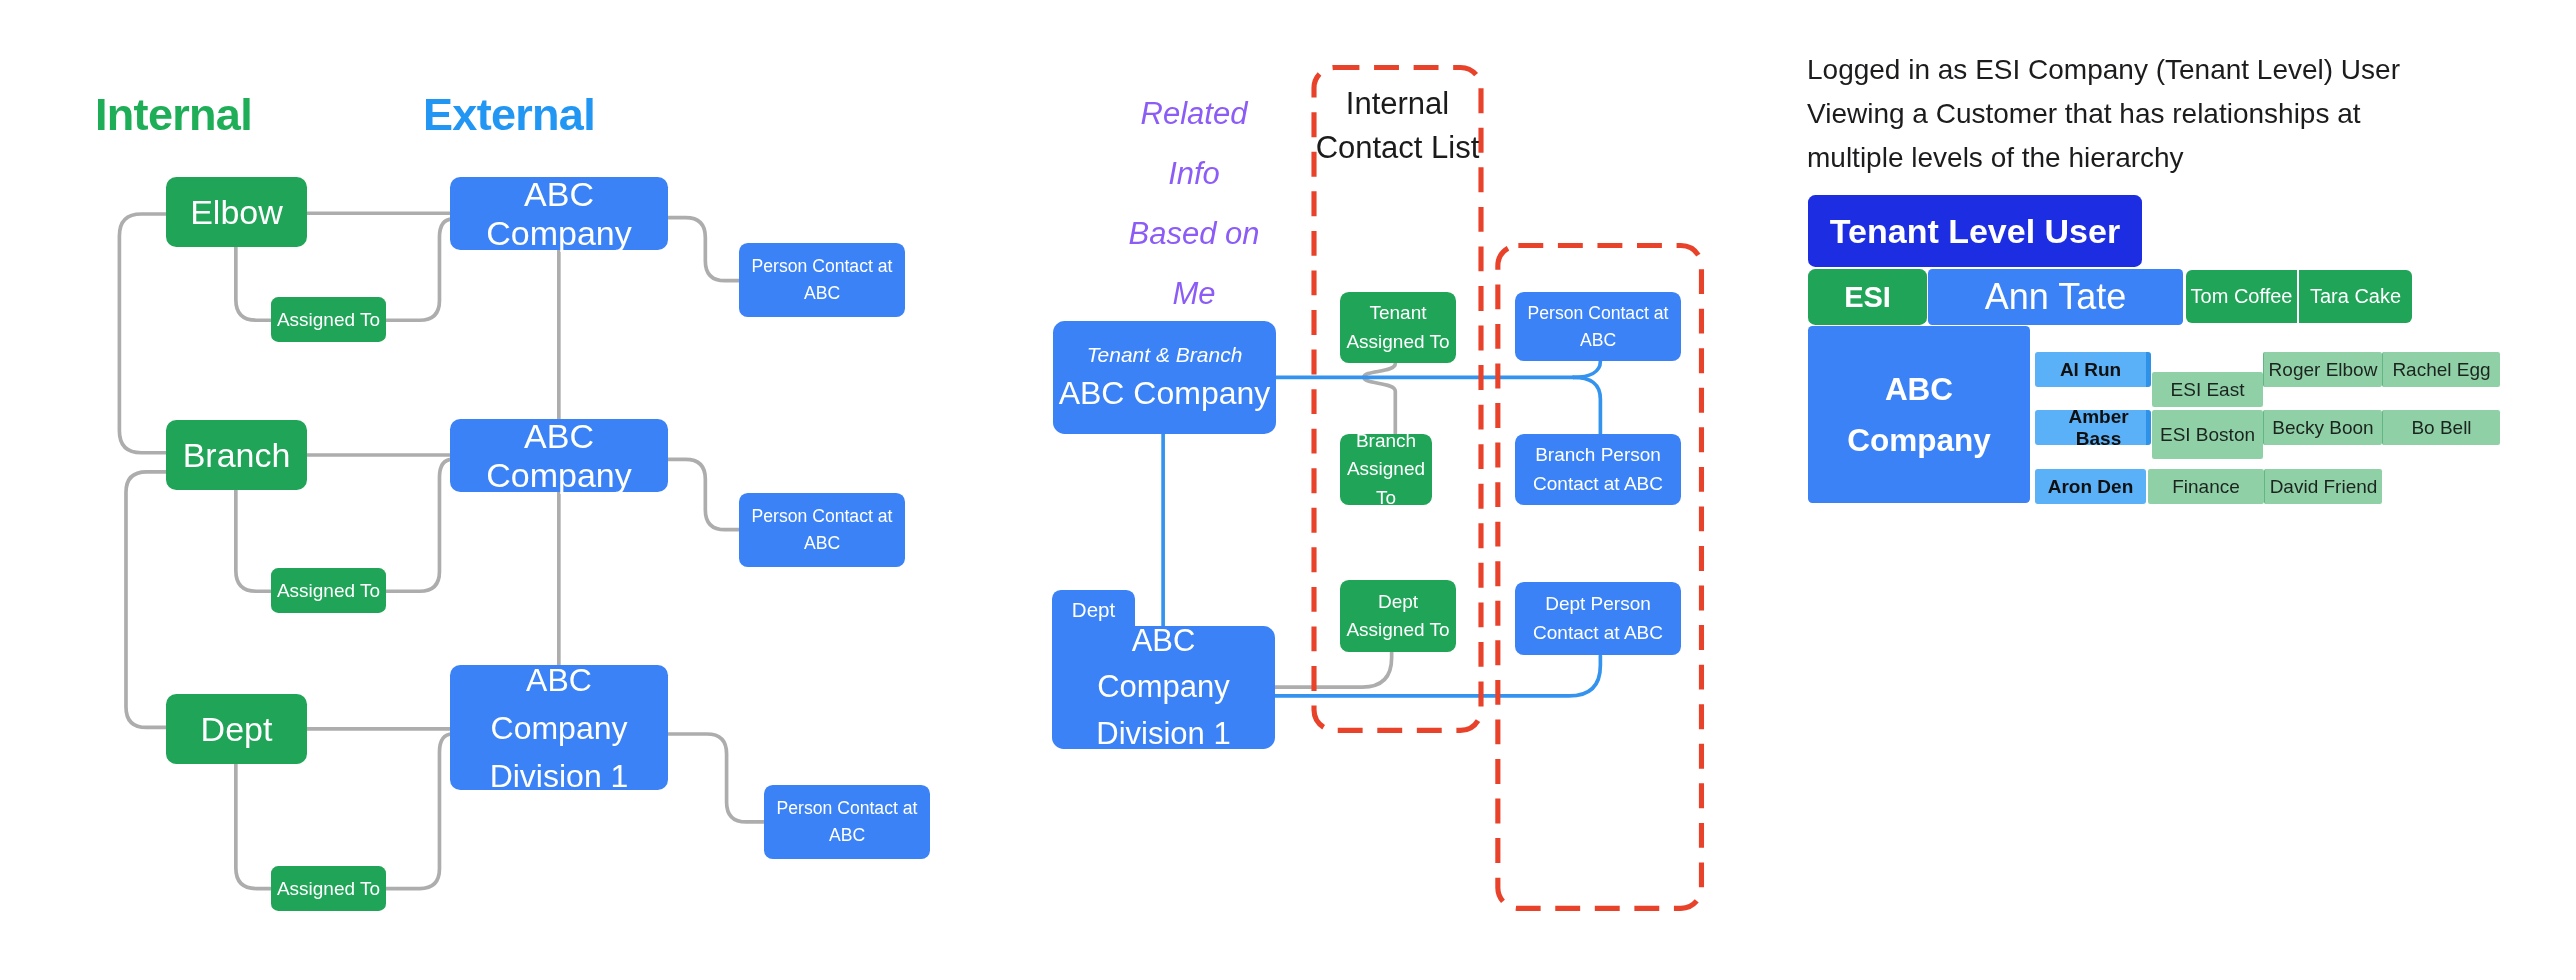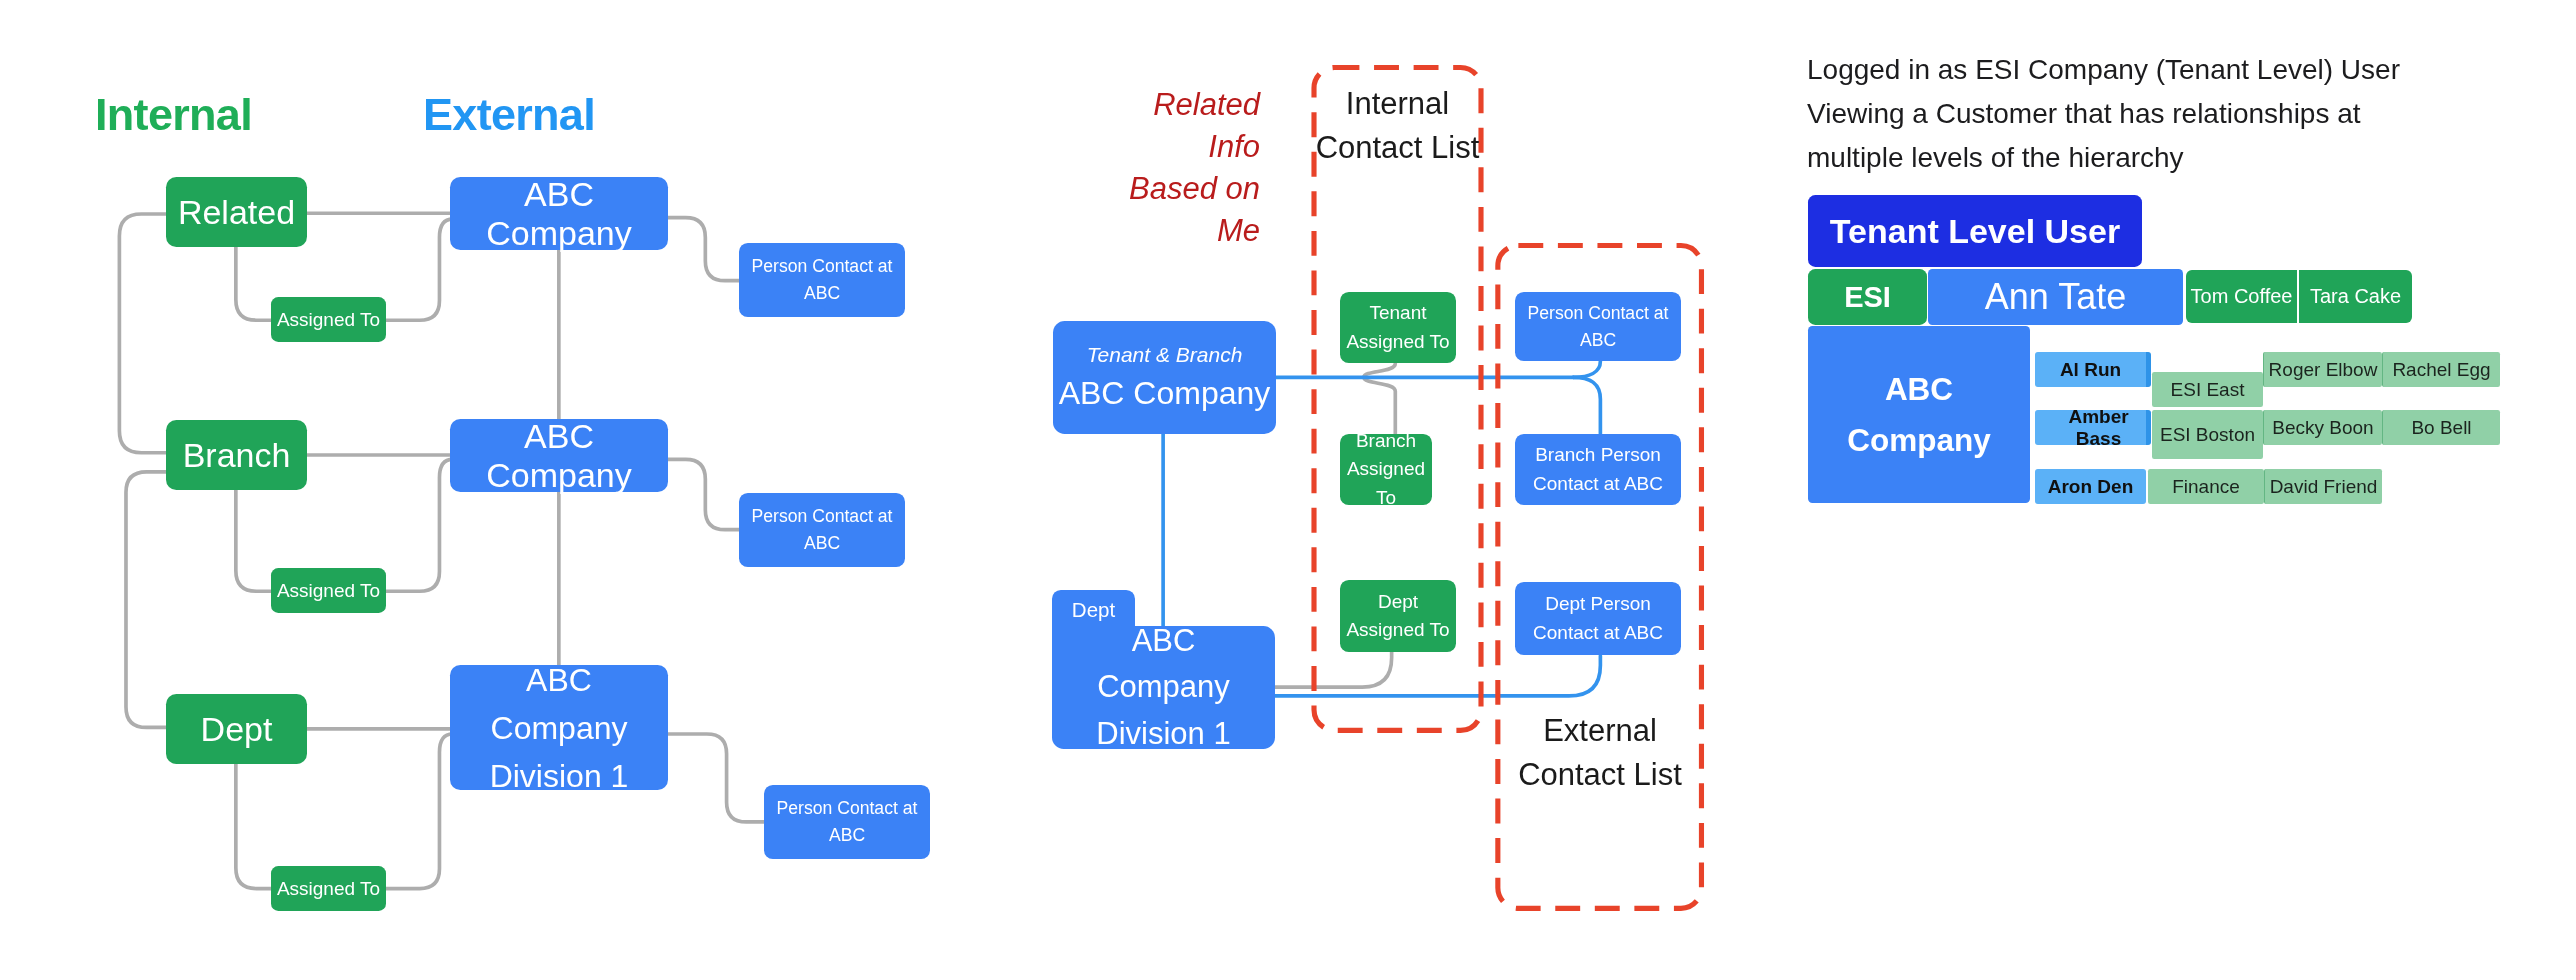--- a/index.html
+++ b/index.html
@@ -11,21 +11,21 @@
      justify-content:center;text-align:center;color:#fff;z-index:2;}
   .green{background:#20a458;}
   .blue{background:#3b82f6;}
   .r14{border-radius:10.3px;} .r10{border-radius:7.3px;} .r12{border-radius:8.8px;}
   .lvl{font-size:34px;}
   .co{font-size:34px;}
   .asg{font-size:19px;}
   .pc{font-size:17.6px;line-height:1.55;padding:0 5.9px;}
   .mitem{font-size:19px;line-height:1.5;padding:0 4.4px;}
   .title3{position:absolute;color:#1b1b1b;font-size:31px;line-height:44px;text-align:center;z-index:2;}
-  .note{position:absolute;color:#b91c1c;font-size:31px;line-height:42px;text-align:right;
+  .note{position:absolute;color:#8b5cf6;font-size:31px;line-height:60px;text-align:center;
         font-style:italic;z-index:2;}
   .cap{position:absolute;color:#1c1c1e;font-size:28px;line-height:44px;z-index:2;}
   .userbox{background:#5bb1f7;color:#101010;font-weight:bold;font-size:19px;border-radius:2.9px;
            border-right:5.9px solid #2e93e8;}
   .userbox-plain{background:#5bb1f7;color:#101010;font-weight:bold;font-size:19px;border-radius:2.9px;}
   .cell{background:#90d0a7;color:#1b241e;font-size:19px;border-radius:2.2px;}
   .seam{border-left:1.5px solid #63b683;}
 </style>
 </head>
 <body>
@@ -66,39 +66,38 @@
 
     <g fill="none" stroke="#e8432a" stroke-width="7" stroke-dasharray="34 20">
       <rect x="1794" y="92" width="228" height="905" rx="28"></rect>
       <rect x="2045" y="335" width="278" height="905" rx="28"></rect>
     </g>
   </svg>
 
   <div class="hd" style="left:95px;top:89px;color:#1fae58;">Internal</div>
   <div class="hd" style="left:423px;top:89px;color:#2196f3;">External</div>
 
-  <div class="b green r14 lvl" style="left:166px;top:177px;width:141px;height:70px;">Related</div>
+  <div class="b green r14 lvl" style="left:166px;top:177px;width:141px;height:70px;">Elbow</div>
   <div class="b blue r14 co" style="left:450px;top:177px;width:218px;height:73px;">ABC Company</div>
   <div class="b green r10 asg" style="left:271px;top:297px;width:115px;height:45px;">Assigned To</div>
   <div class="b blue r12 pc" style="left:739px;top:243px;width:166px;height:74px;">Person Contact at ABC</div>
 
   <div class="b green r14 lvl" style="left:166px;top:420px;width:141px;height:70px;">Branch</div>
   <div class="b blue r14 co" style="left:450px;top:419px;width:218px;height:73px;">ABC Company</div>
   <div class="b green r10 asg" style="left:271px;top:568px;width:115px;height:45px;">Assigned To</div>
   <div class="b blue r12 pc" style="left:739px;top:493px;width:166px;height:74px;">Person Contact at ABC</div>
 
   <div class="b green r14 lvl" style="left:166px;top:694px;width:141px;height:70px;">Dept</div>
   <div class="b blue r14" style="left:450px;top:665px;width:218px;height:125px;font-size:32px;line-height:1.5;padding:0 8.8px;">ABC Company Division 1</div>
   <div class="b green r10 asg" style="left:271px;top:866px;width:115px;height:45px;">Assigned To</div>
   <div class="b blue r12 pc" style="left:764px;top:785px;width:166px;height:74px;">Person Contact at ABC</div>
 
   <div class="note" style="left:1128px;top:84px;width:132px;">Related Info Based on Me</div>
 
   <div class="title3" style="left:1314px;top:82px;width:167px;">Internal Contact List</div>
-  <div class="title3" style="left:1498px;top:709px;width:204px;">External Contact List</div>
 
   <div class="b blue" style="left:1053px;top:321px;width:223px;height:113px;border-radius:11.7px;gap:7.3px;">
     <div style="font-size:21px;font-style:italic;">Tenant &amp; Branch</div>
     <div style="font-size:32px;">ABC Company</div>
   </div>
 
   <div style="position:absolute;left:1052px;top:590px;width:223px;height:159px;z-index:2;">
     <div class="b blue" style="left:0;top:0;width:83px;height:40px;border-radius:8.8px 8.8px 0 0;font-size:20.5px;">Dept</div>
     <div class="b blue" style="left:0;top:36px;width:223px;height:123px;border-radius:0 11.7px 11.7px 11.7px;font-size:31px;line-height:1.5;padding:0 10.3px;">ABC Company Division 1</div>
   </div>

